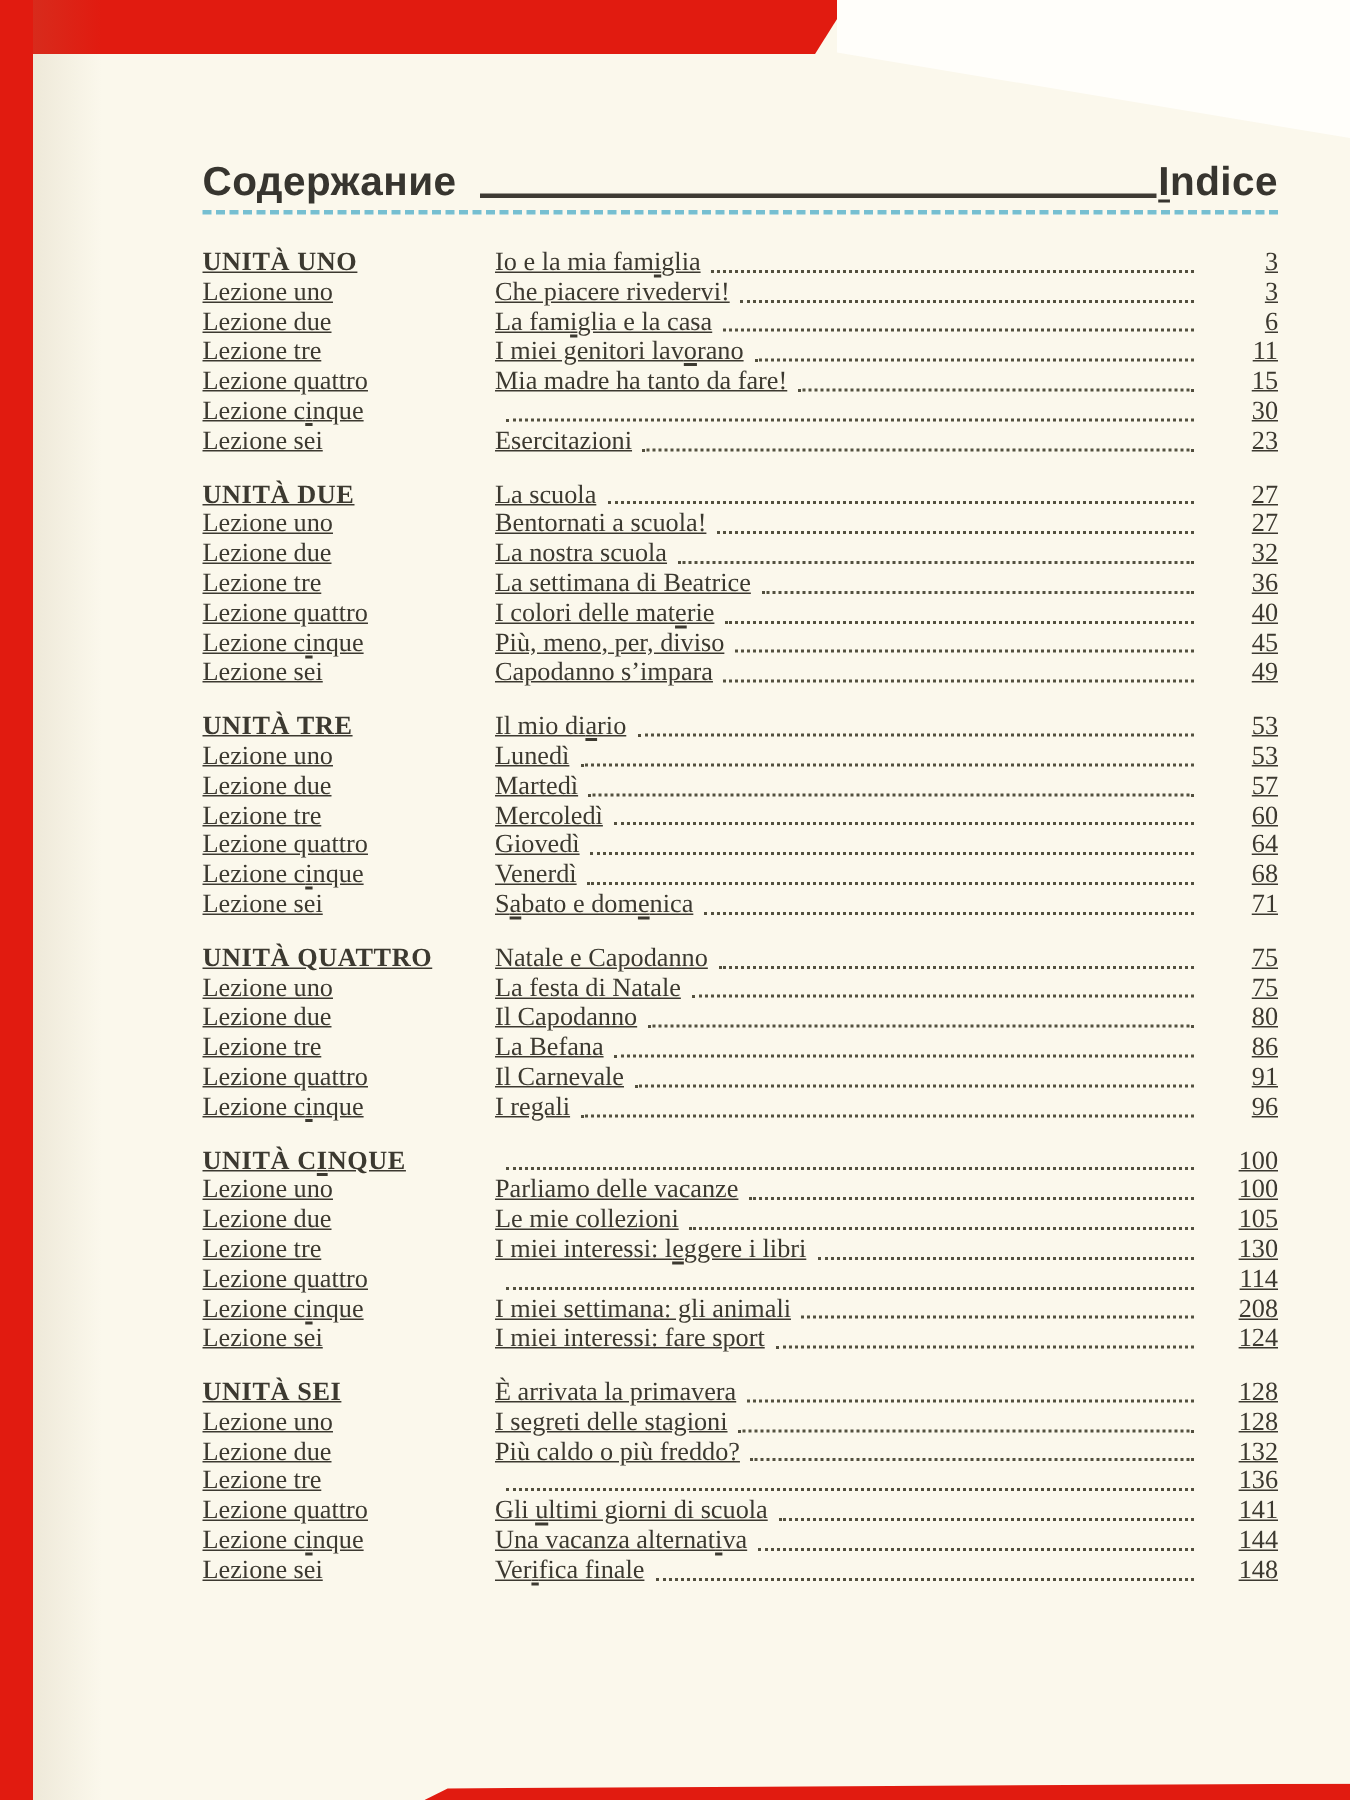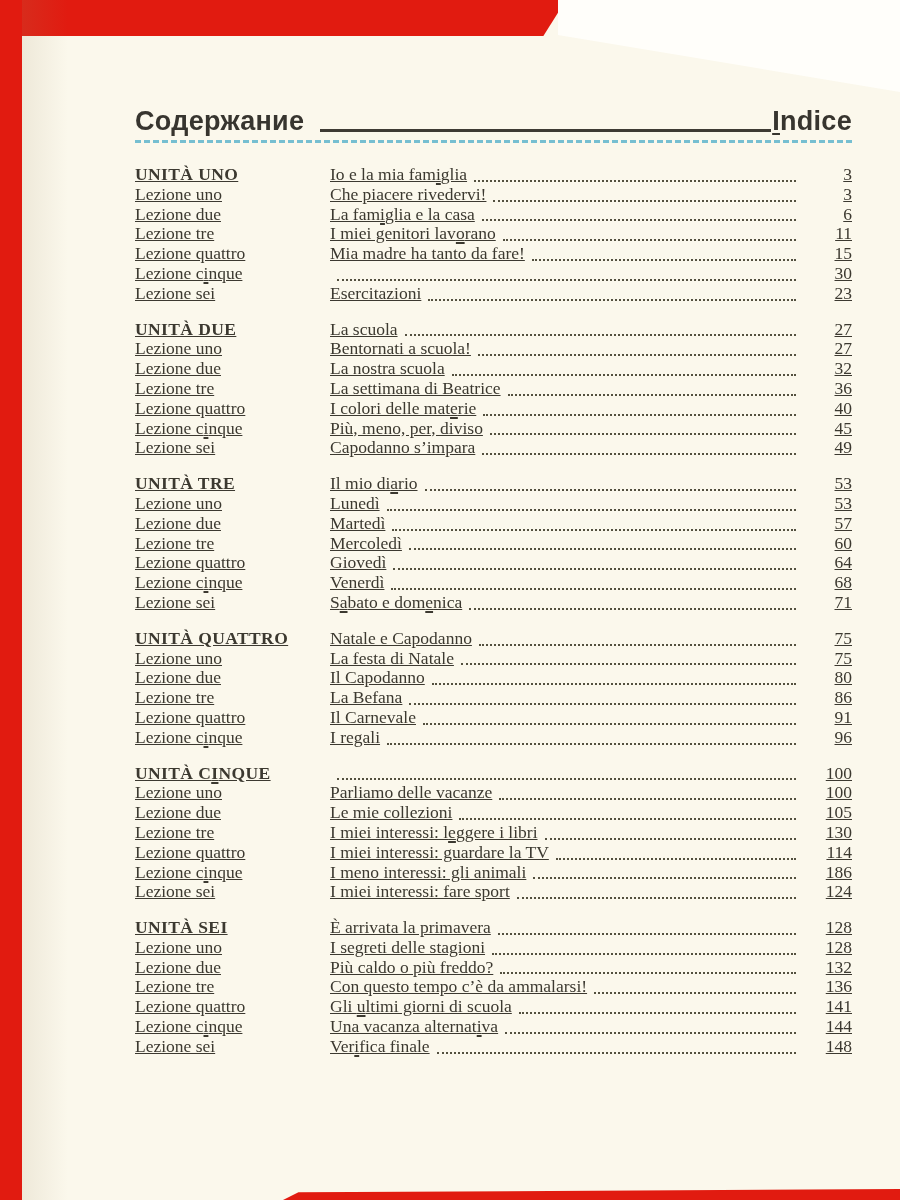--- a/index.html
+++ b/index.html
@@ -241,29 +241,28 @@
             <span class="num">105</span>
           </div>
           <div class="row">
             <span class="lab">Lezione tre</span>
             <span class="tit">I miei interessi: l<u>e</u>ggere i libri</span>
             <span class="leader"></span>
             <span class="num">130</span>
           </div>
           <div class="row">
             <span class="lab">Lezione quattro</span>
-            <span class="tit">I miei interessi: guardare la TV</span>
             <span class="leader"></span>
             <span class="num">114</span>
           </div>
           <div class="row">
             <span class="lab">Lezione c<u>i</u>nque</span>
-            <span class="tit">I meno interessi: gli animali</span>
-            <span class="leader"></span>
-            <span class="num">186</span>
+            <span class="tit">I miei settimana: gli animali</span>
+            <span class="leader"></span>
+            <span class="num">208</span>
           </div>
           <div class="row">
             <span class="lab">Lezione sei</span>
             <span class="tit">I miei interessi: fare sport</span>
             <span class="leader"></span>
             <span class="num">124</span>
           </div>
         </div>
         <div class="sec">
           <div class="row bold-label">
@@ -279,21 +278,20 @@
             <span class="num">128</span>
           </div>
           <div class="row">
             <span class="lab">Lezione due</span>
             <span class="tit">Più caldo o più freddo?</span>
             <span class="leader"></span>
             <span class="num">132</span>
           </div>
           <div class="row">
             <span class="lab">Lezione tre</span>
-            <span class="tit">Con questo tempo c’è da ammalarsi!</span>
             <span class="leader"></span>
             <span class="num">136</span>
           </div>
           <div class="row">
             <span class="lab">Lezione quattro</span>
             <span class="tit">Gli <u>u</u>ltimi giorni di scuola</span>
             <span class="leader"></span>
             <span class="num">141</span>
           </div>
           <div class="row">

